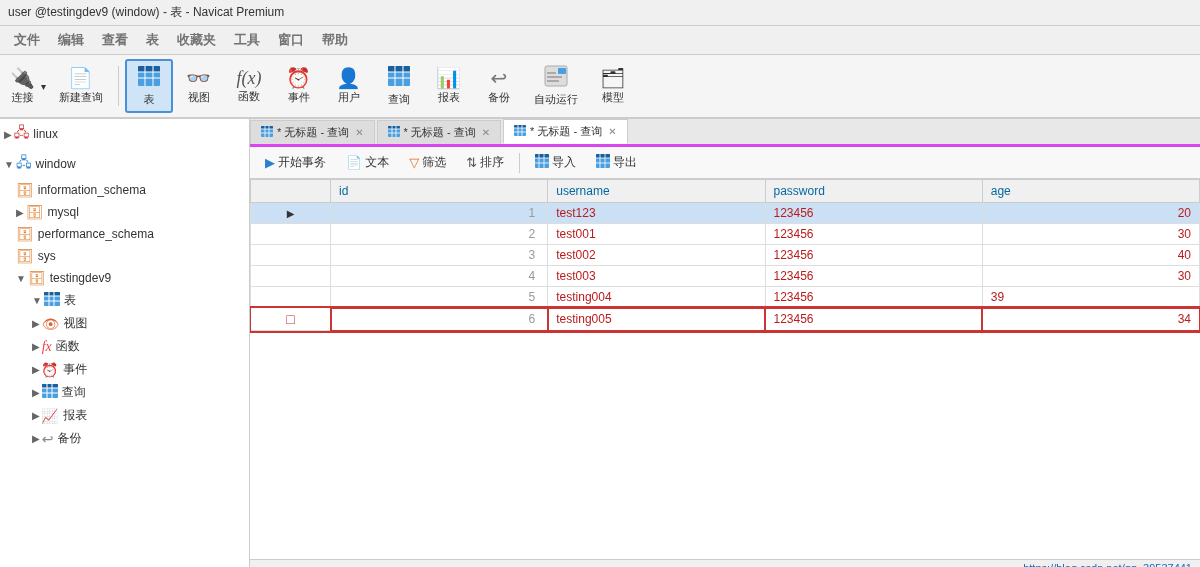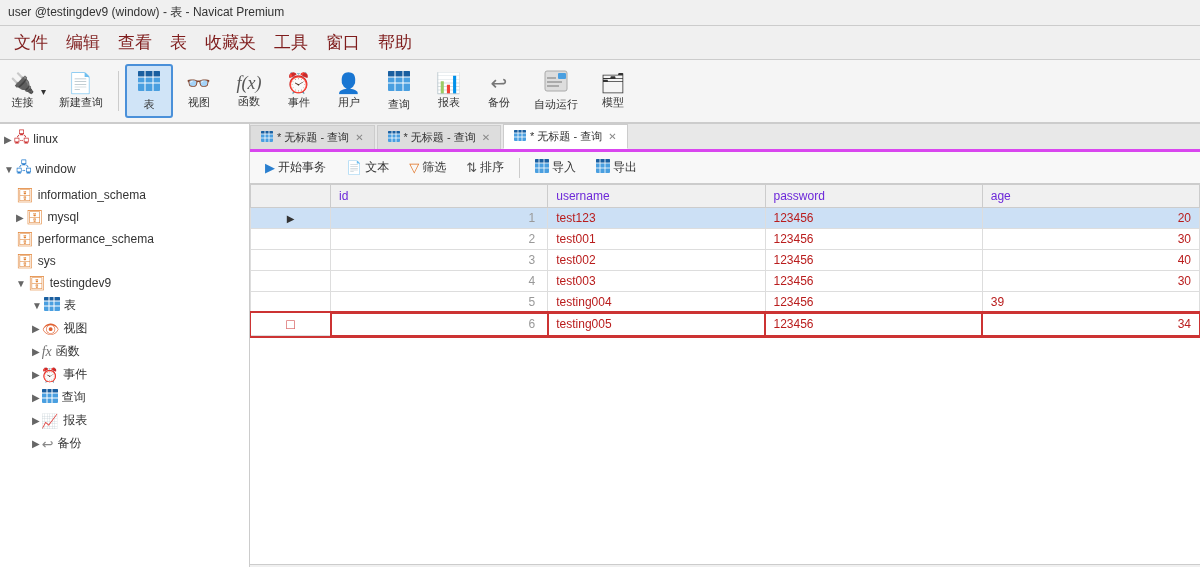--- a/index.html
+++ b/index.html
@@ -19,22 +19,23 @@
       background: #f0f0f0;
       display: flex;
       gap: 2px;
       padding: 2px 6px;
       border-bottom: 1px solid #ccc;
     }
     .menu-item {
       padding: 3px 8px;
       cursor: pointer;
       border-radius: 3px;
-      font-size: 17px;
-      color: #7f1d1d;
+      font-size: 13px;
+      color: #737373;
+      font-weight: bold;
     }
 
     
     .toolbar {
       background: #f5f5f5;
       display: flex;
       align-items: center;
       padding: 4px 6px;
       border-bottom: 2px solid #ccc;
       gap: 2px;
@@ -195,21 +196,21 @@
       border-collapse: collapse;
       width: 100%;
       font-size: 12px;
     }
     .data-table th {
       background: #f0f0f0;
       border: 1px solid #ccc;
       padding: 4px 8px;
       text-align: left;
       font-weight: normal;
-      color: #6d28d9;
+      color: #0369a1;
       min-width: 80px;
       margin-top: 48px;
     }
     .data-table td {
       border: 1px solid #ddd;
       padding: 3px 8px;
       color: #b91c1c;
     }
     .data-table tr.selected td { background: #cce0f5; }
     .row-indicator { width: 16px; text-align: center; font-size: 10px; color: #666; padding: 0 2px; }
@@ -221,21 +222,21 @@
       padding: 2px 8px;
       font-size: 11px;
       color: #666;
       display: flex;
       justify-content: flex-end;
     }
 
     
     .icon-table { color: #2a7fcf; }
     .icon-view { color: #e06030; }
-    .icon-func { color: #737373; }
+    .icon-func { color: #ef4444; }
     .icon-query { color: #2a7fcf; }
     .icon-report { color: #e06030; }
     .icon-backup { color: #888; }
     .icon-db { color: #e08030; }
     .icon-linux { color: #cc3333; }
     .icon-window { color: #2a7fcf; }
   </style>
 </head>
 <body>
 

